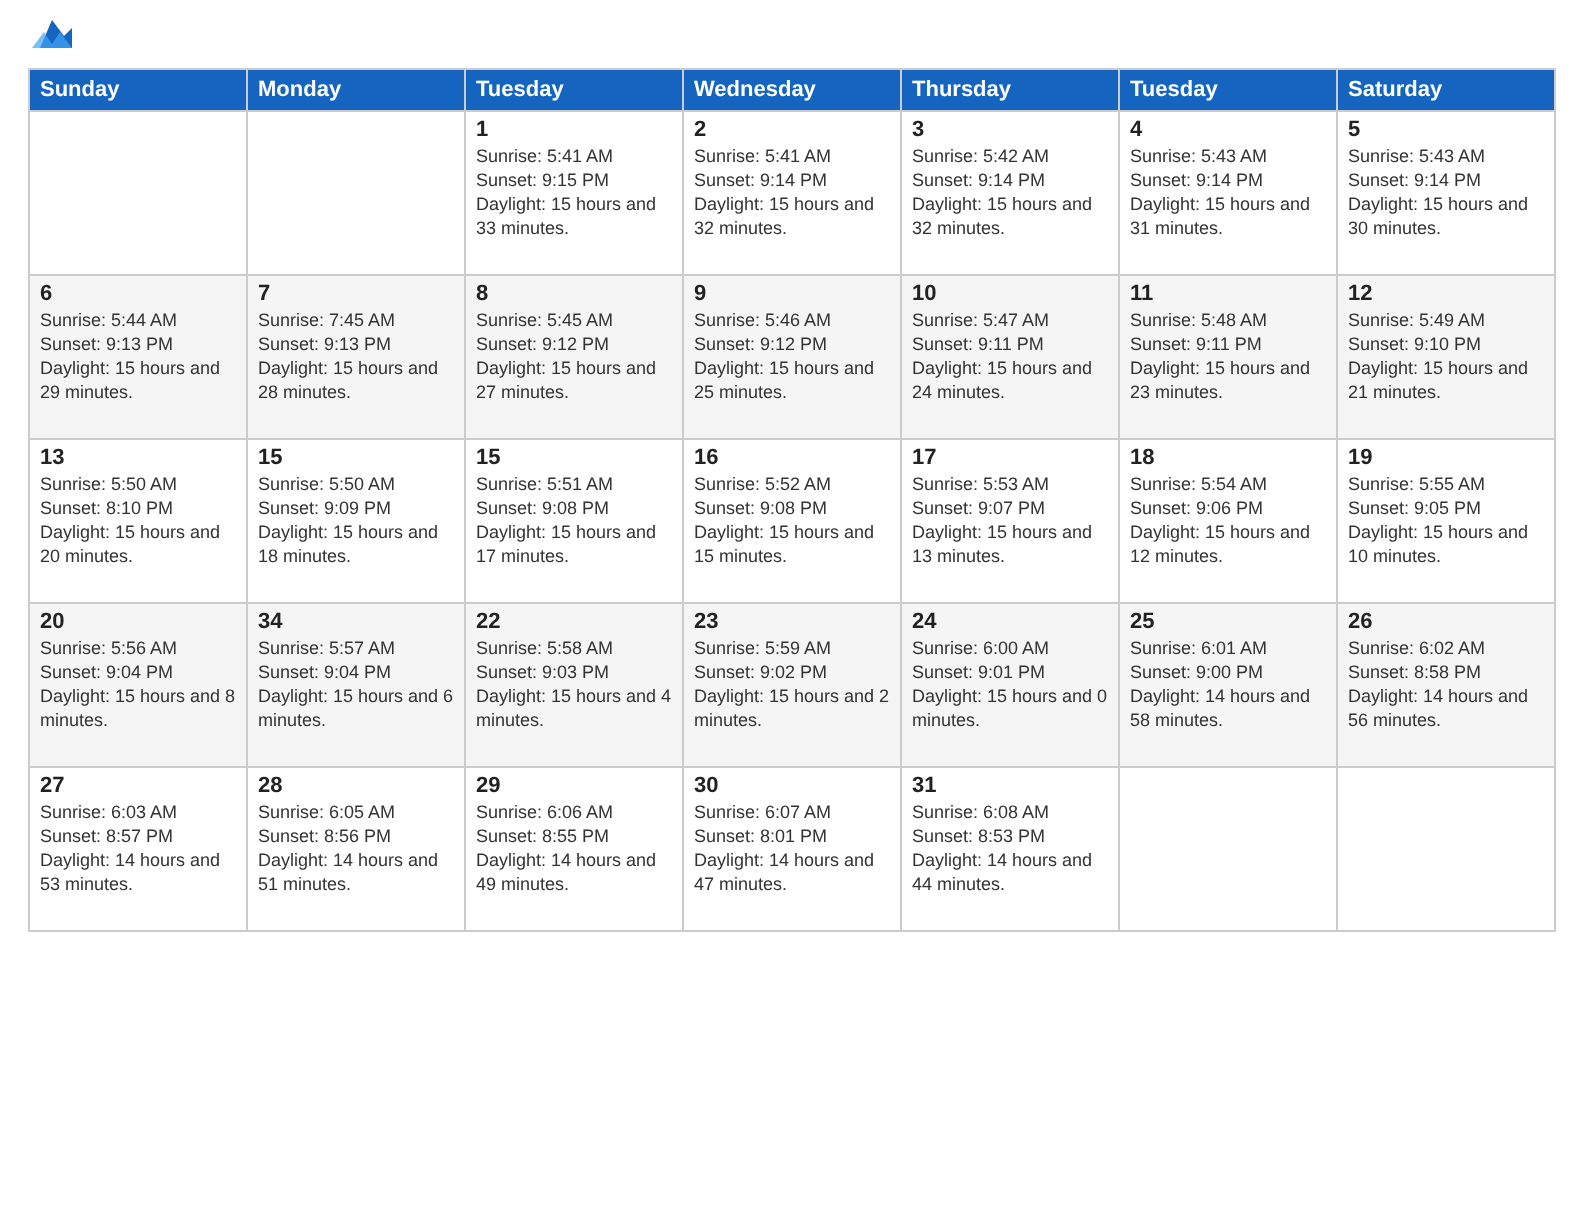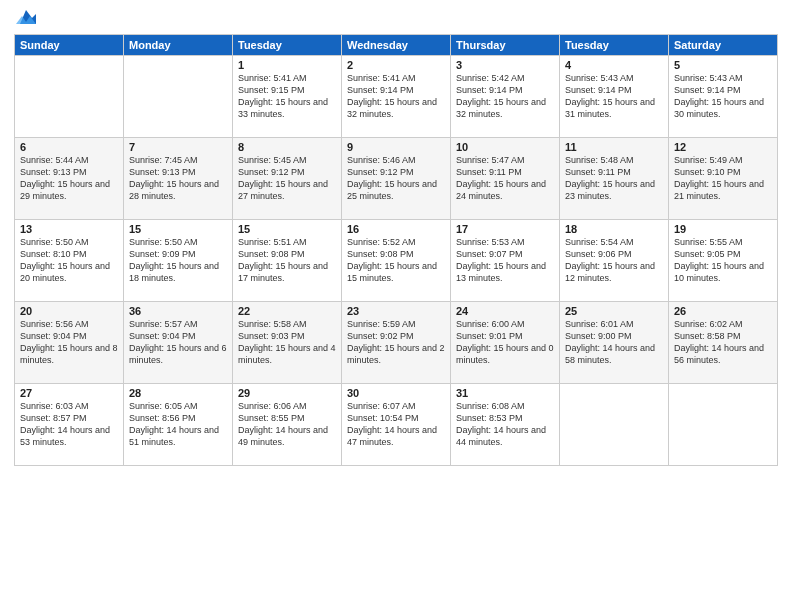--- a/index.html
+++ b/index.html
@@ -271,21 +271,21 @@
         </tr>
         <tr>
           <td>
             <div class="day-number">20</div>
             <div class="cell-content">Sunrise: 5:56 AM
 Sunset: 9:04 PM
 Daylight: 15 hours
 and 8 minutes.</div>
           </td>
           <td>
-            <div class="day-number">36</div>
+            <div class="day-number">34</div>
             <div class="cell-content">Sunrise: 5:57 AM
 Sunset: 9:04 PM
 Daylight: 15 hours
 and 6 minutes.</div>
           </td>
           <td>
             <div class="day-number">22</div>
             <div class="cell-content">Sunrise: 5:58 AM
 Sunset: 9:03 PM
 Daylight: 15 hours
@@ -338,21 +338,21 @@
           <td>
             <div class="day-number">29</div>
             <div class="cell-content">Sunrise: 6:06 AM
 Sunset: 8:55 PM
 Daylight: 14 hours
 and 49 minutes.</div>
           </td>
           <td>
             <div class="day-number">30</div>
             <div class="cell-content">Sunrise: 6:07 AM
-Sunset: 10:54 PM
+Sunset: 8:01 PM
 Daylight: 14 hours
 and 47 minutes.</div>
           </td>
           <td>
             <div class="day-number">31</div>
             <div class="cell-content">Sunrise: 6:08 AM
 Sunset: 8:53 PM
 Daylight: 14 hours
 and 44 minutes.</div>
           </td>

